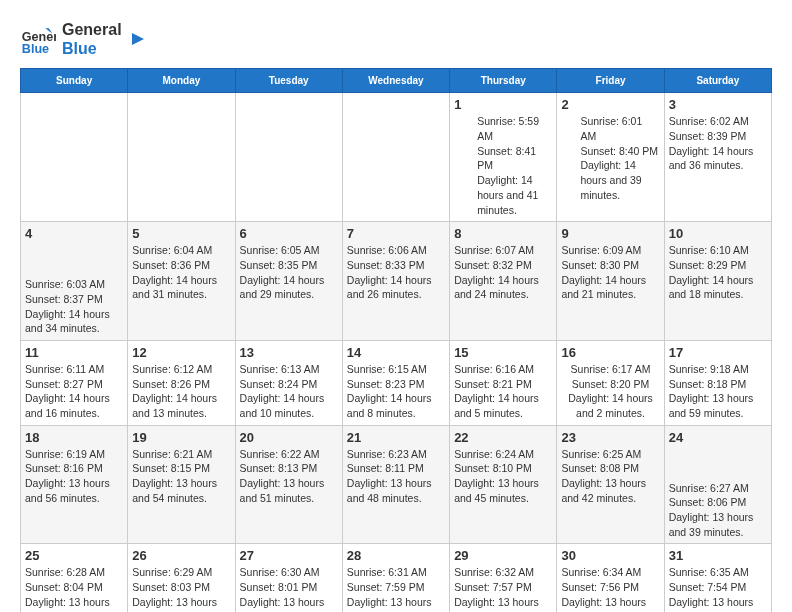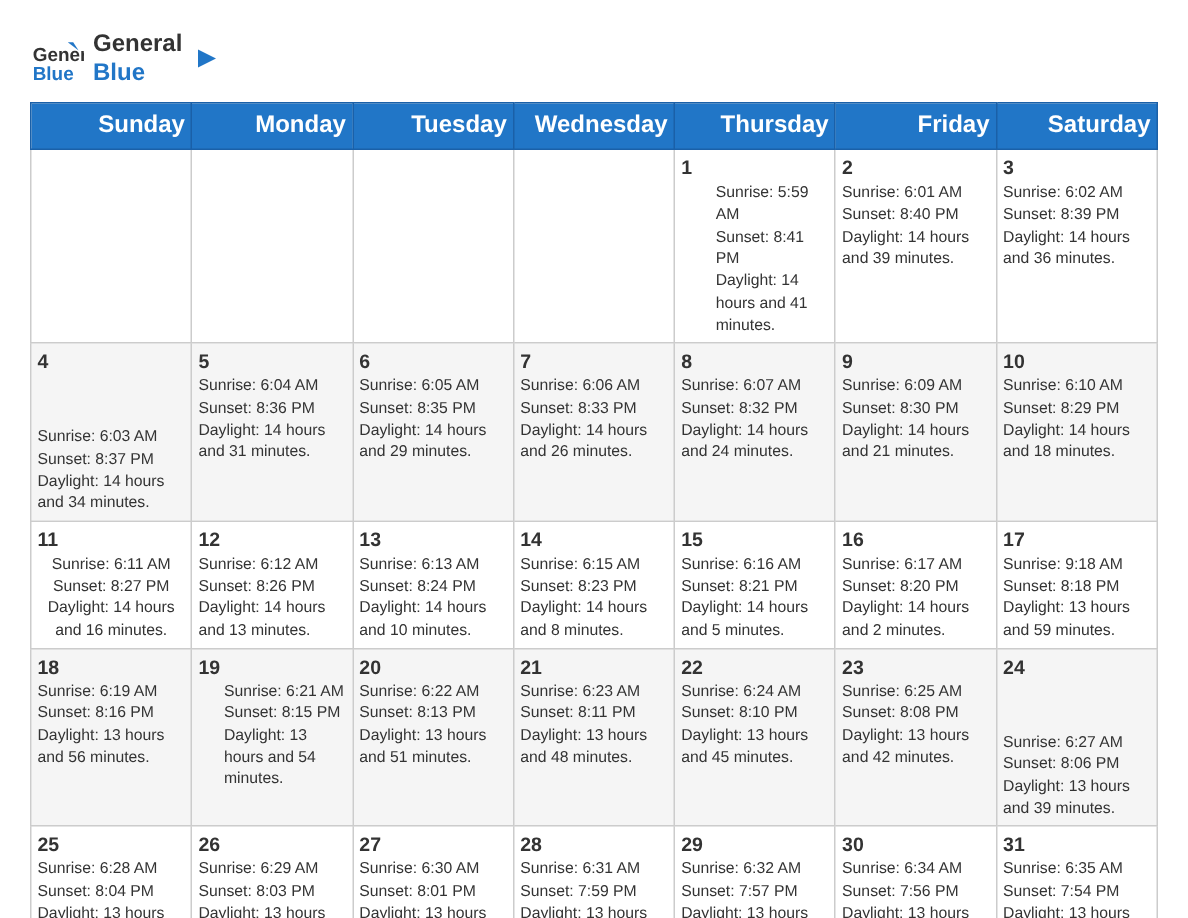--- a/index.html
+++ b/index.html
@@ -39,22 +39,22 @@
     }
     table {
       width: 100%;
       border-collapse: collapse;
       font-size: 11px;
     }
     thead tr th {
       background-color: #2176c7;
       color: #fff;
       padding: 6px 4px;
-      text-align: right;
-      font-size: 16px;
+      text-align: center;
+      font-size: 10px;
       border: 1px solid #1a60a8;
     }
     tbody tr td {
       border: 1px solid #ccc;
       vertical-align: top;
       padding: 4px;
       width: calc(100% / 7);
       min-height: 80px;
       background: #fff;
     }
@@ -120,21 +120,21 @@
         <td class="empty-cell"></td>
         <td class="empty-cell"></td>
         <td>
           <span class="day-num">1</span>
           <div class="day-info" style="white-space: pre-line; margin-left: 23px;">Sunrise: 5:59 AM
 Sunset: 8:41 PM
 Daylight: 14 hours and 41 minutes.</div>
         </td>
         <td>
           <span class="day-num">2</span>
-          <div class="day-info" style="white-space: pre-line;">Sunrise: 6:01 AM
+          <div class="day-info" style="white-space: pre-line; margin-left: 19px;">Sunrise: 6:01 AM
 Sunset: 8:40 PM
 Daylight: 14 hours and 39 minutes.</div>
         </td>
         <td>
           <span class="day-num">3</span>
           <div class="day-info" style="white-space: pre-line;">Sunrise: 6:02 AM
 Sunset: 8:39 PM
 Daylight: 14 hours and 36 minutes.</div>
         </td>
       </tr>
@@ -178,21 +178,21 @@
         <td>
           <span class="day-num">10</span>
           <div class="day-info" style="white-space: pre-line;">Sunrise: 6:10 AM
 Sunset: 8:29 PM
 Daylight: 14 hours and 18 minutes.</div>
         </td>
       </tr>
       <tr>
         <td>
           <span class="day-num">11</span>
-          <div class="day-info" style="white-space: pre-line; text-align: center;">Sunrise: 6:11 AM
+          <div class="day-info" style="white-space: pre-line;">Sunrise: 6:11 AM
 Sunset: 8:27 PM
 Daylight: 14 hours and 16 minutes.</div>
         </td>
         <td>
           <span class="day-num">12</span>
           <div class="day-info" style="white-space: pre-line;">Sunrise: 6:12 AM
 Sunset: 8:26 PM
 Daylight: 14 hours and 13 minutes.</div>
         </td>
         <td>
@@ -208,41 +208,41 @@
 Daylight: 14 hours and 8 minutes.</div>
         </td>
         <td>
           <span class="day-num">15</span>
           <div class="day-info" style="white-space: pre-line;">Sunrise: 6:16 AM
 Sunset: 8:21 PM
 Daylight: 14 hours and 5 minutes.</div>
         </td>
         <td>
           <span class="day-num">16</span>
-          <div class="day-info" style="white-space: pre-line;">Sunrise: 6:17 AM
+          <div class="day-info" style="white-space: pre-line; text-align: center;">Sunrise: 6:17 AM
 Sunset: 8:20 PM
 Daylight: 14 hours and 2 minutes.</div>
         </td>
         <td>
           <span class="day-num">17</span>
           <div class="day-info" style="white-space: pre-line;">Sunrise: 9:18 AM
 Sunset: 8:18 PM
 Daylight: 13 hours and 59 minutes.</div>
         </td>
       </tr>
       <tr>
         <td>
           <span class="day-num">18</span>
           <div class="day-info" style="white-space: pre-line;">Sunrise: 6:19 AM
 Sunset: 8:16 PM
 Daylight: 13 hours and 56 minutes.</div>
         </td>
         <td>
           <span class="day-num">19</span>
-          <div class="day-info" style="white-space: pre-line; margin-left: 17px;">Sunrise: 6:21 AM
+          <div class="day-info" style="white-space: pre-line;">Sunrise: 6:21 AM
 Sunset: 8:15 PM
 Daylight: 13 hours and 54 minutes.</div>
         </td>
         <td>
           <span class="day-num">20</span>
           <div class="day-info" style="white-space: pre-line;">Sunrise: 6:22 AM
 Sunset: 8:13 PM
 Daylight: 13 hours and 51 minutes.</div>
         </td>
         <td>

